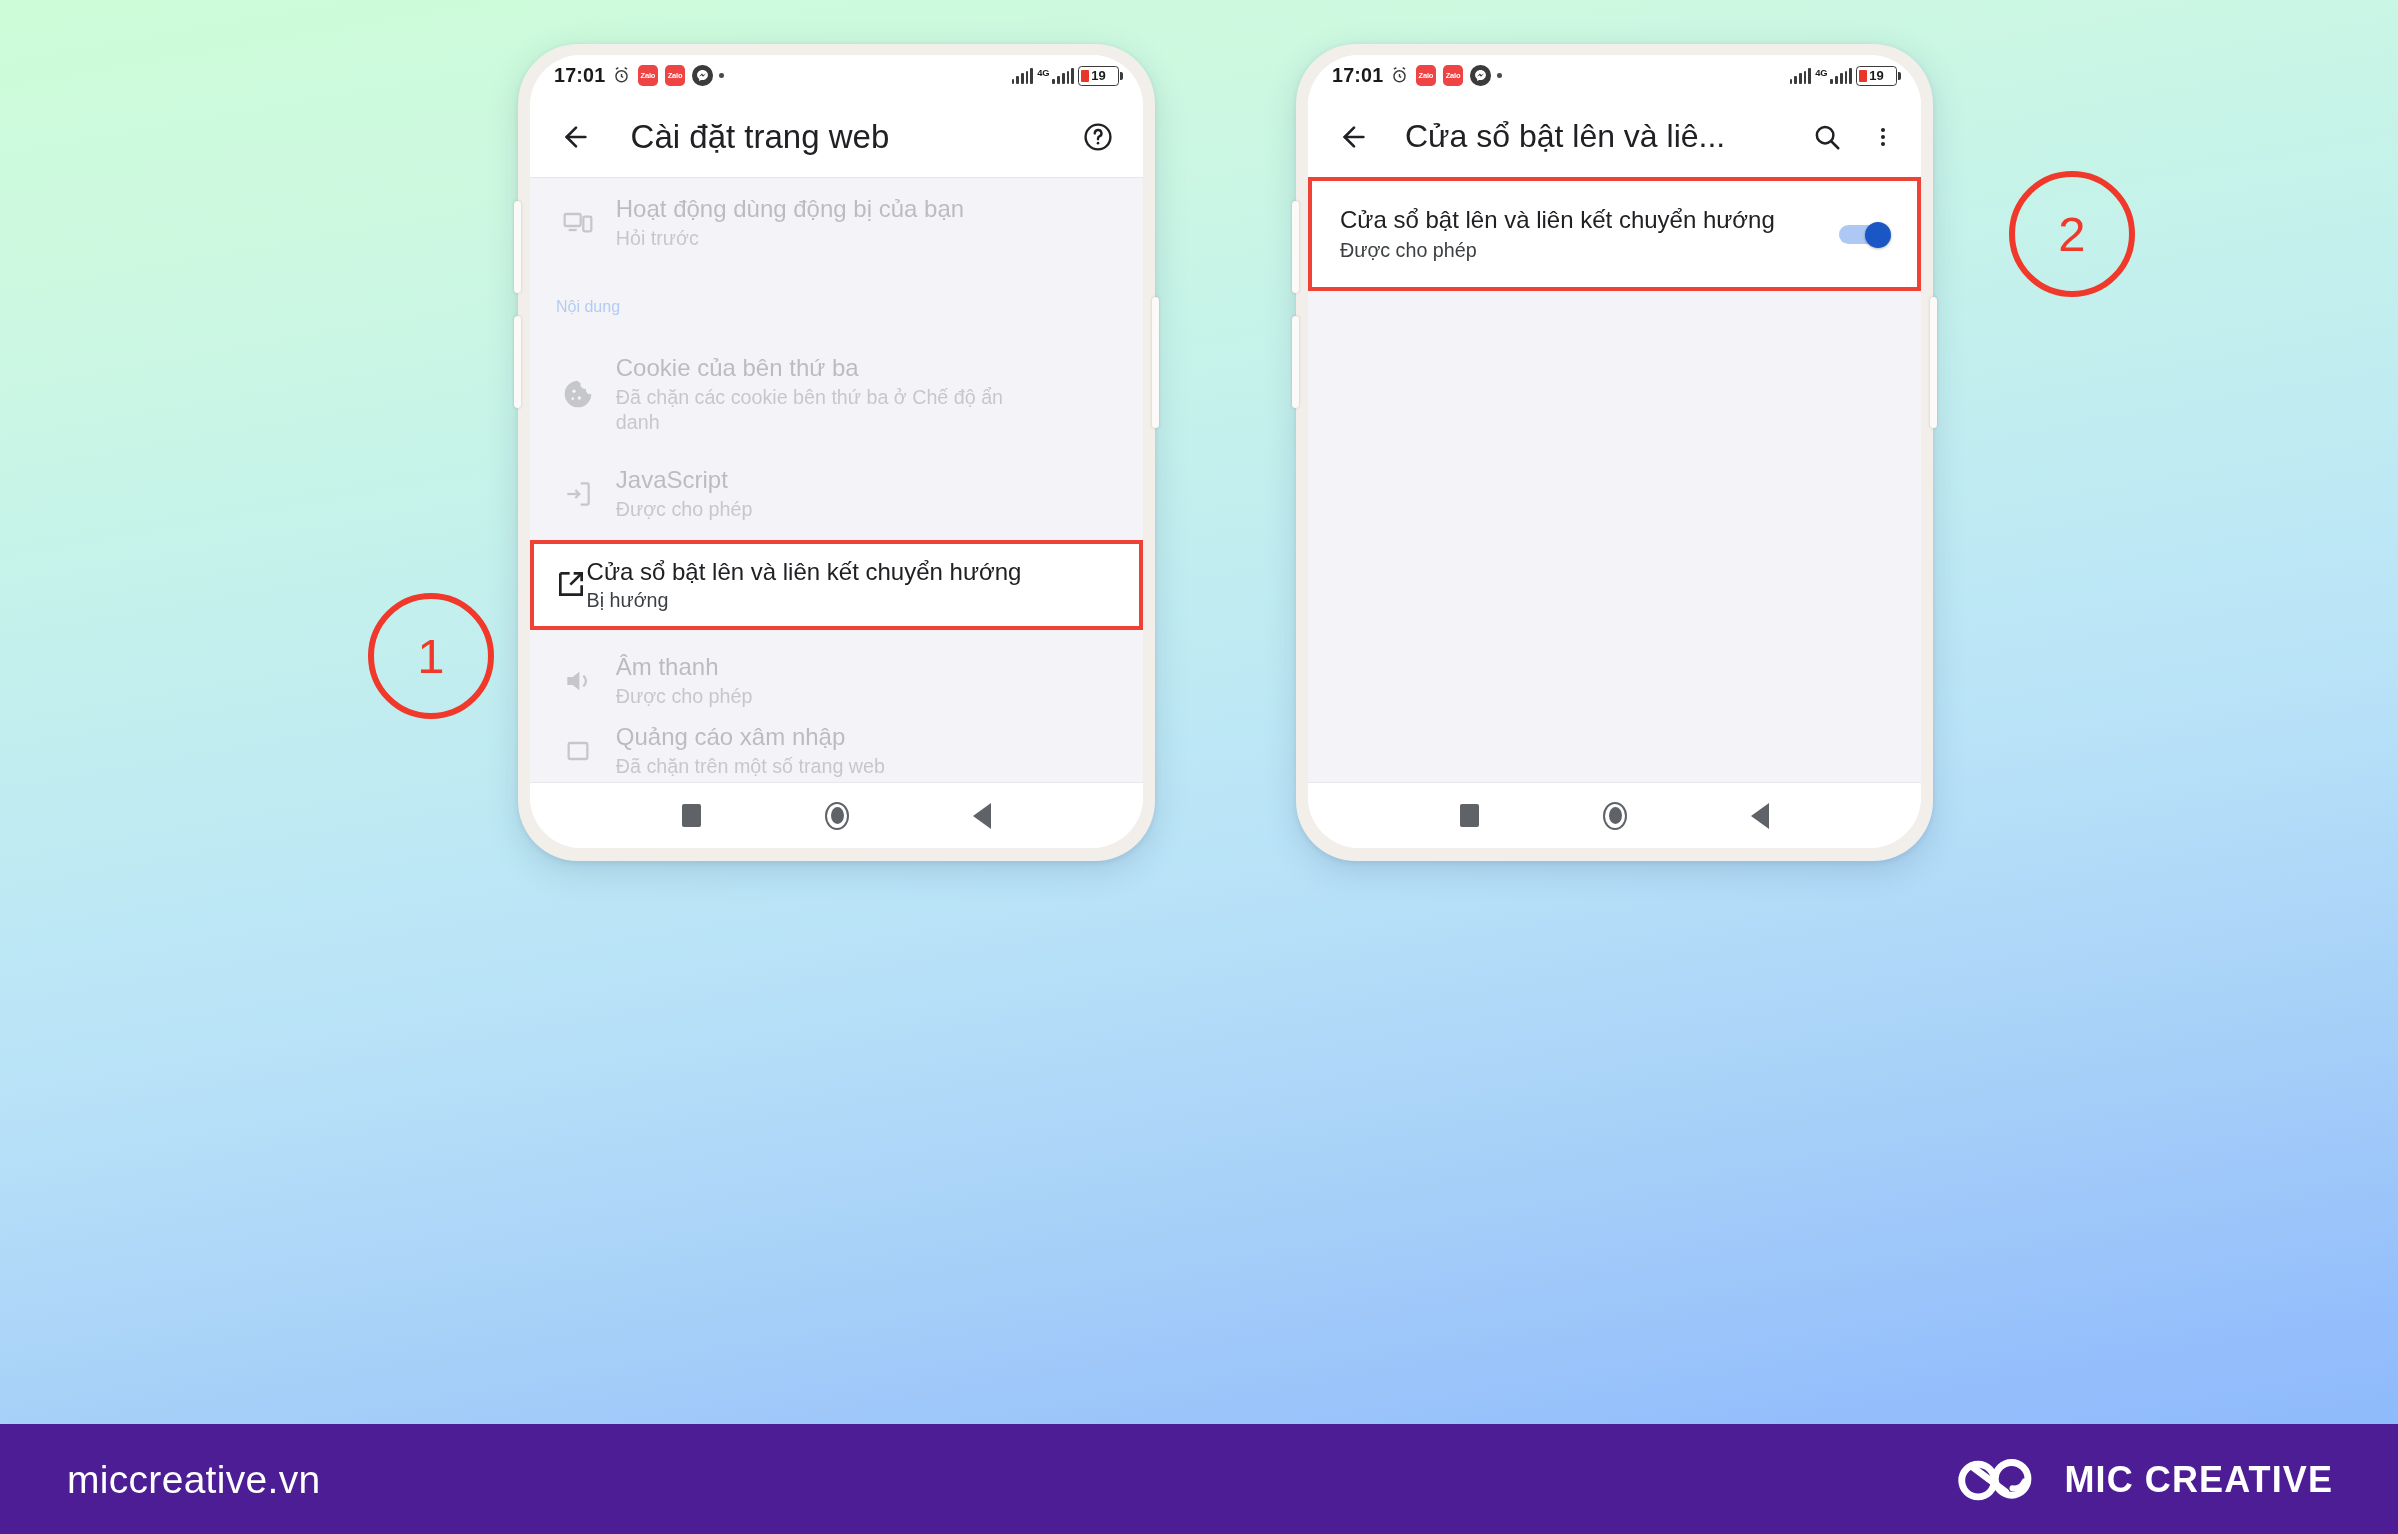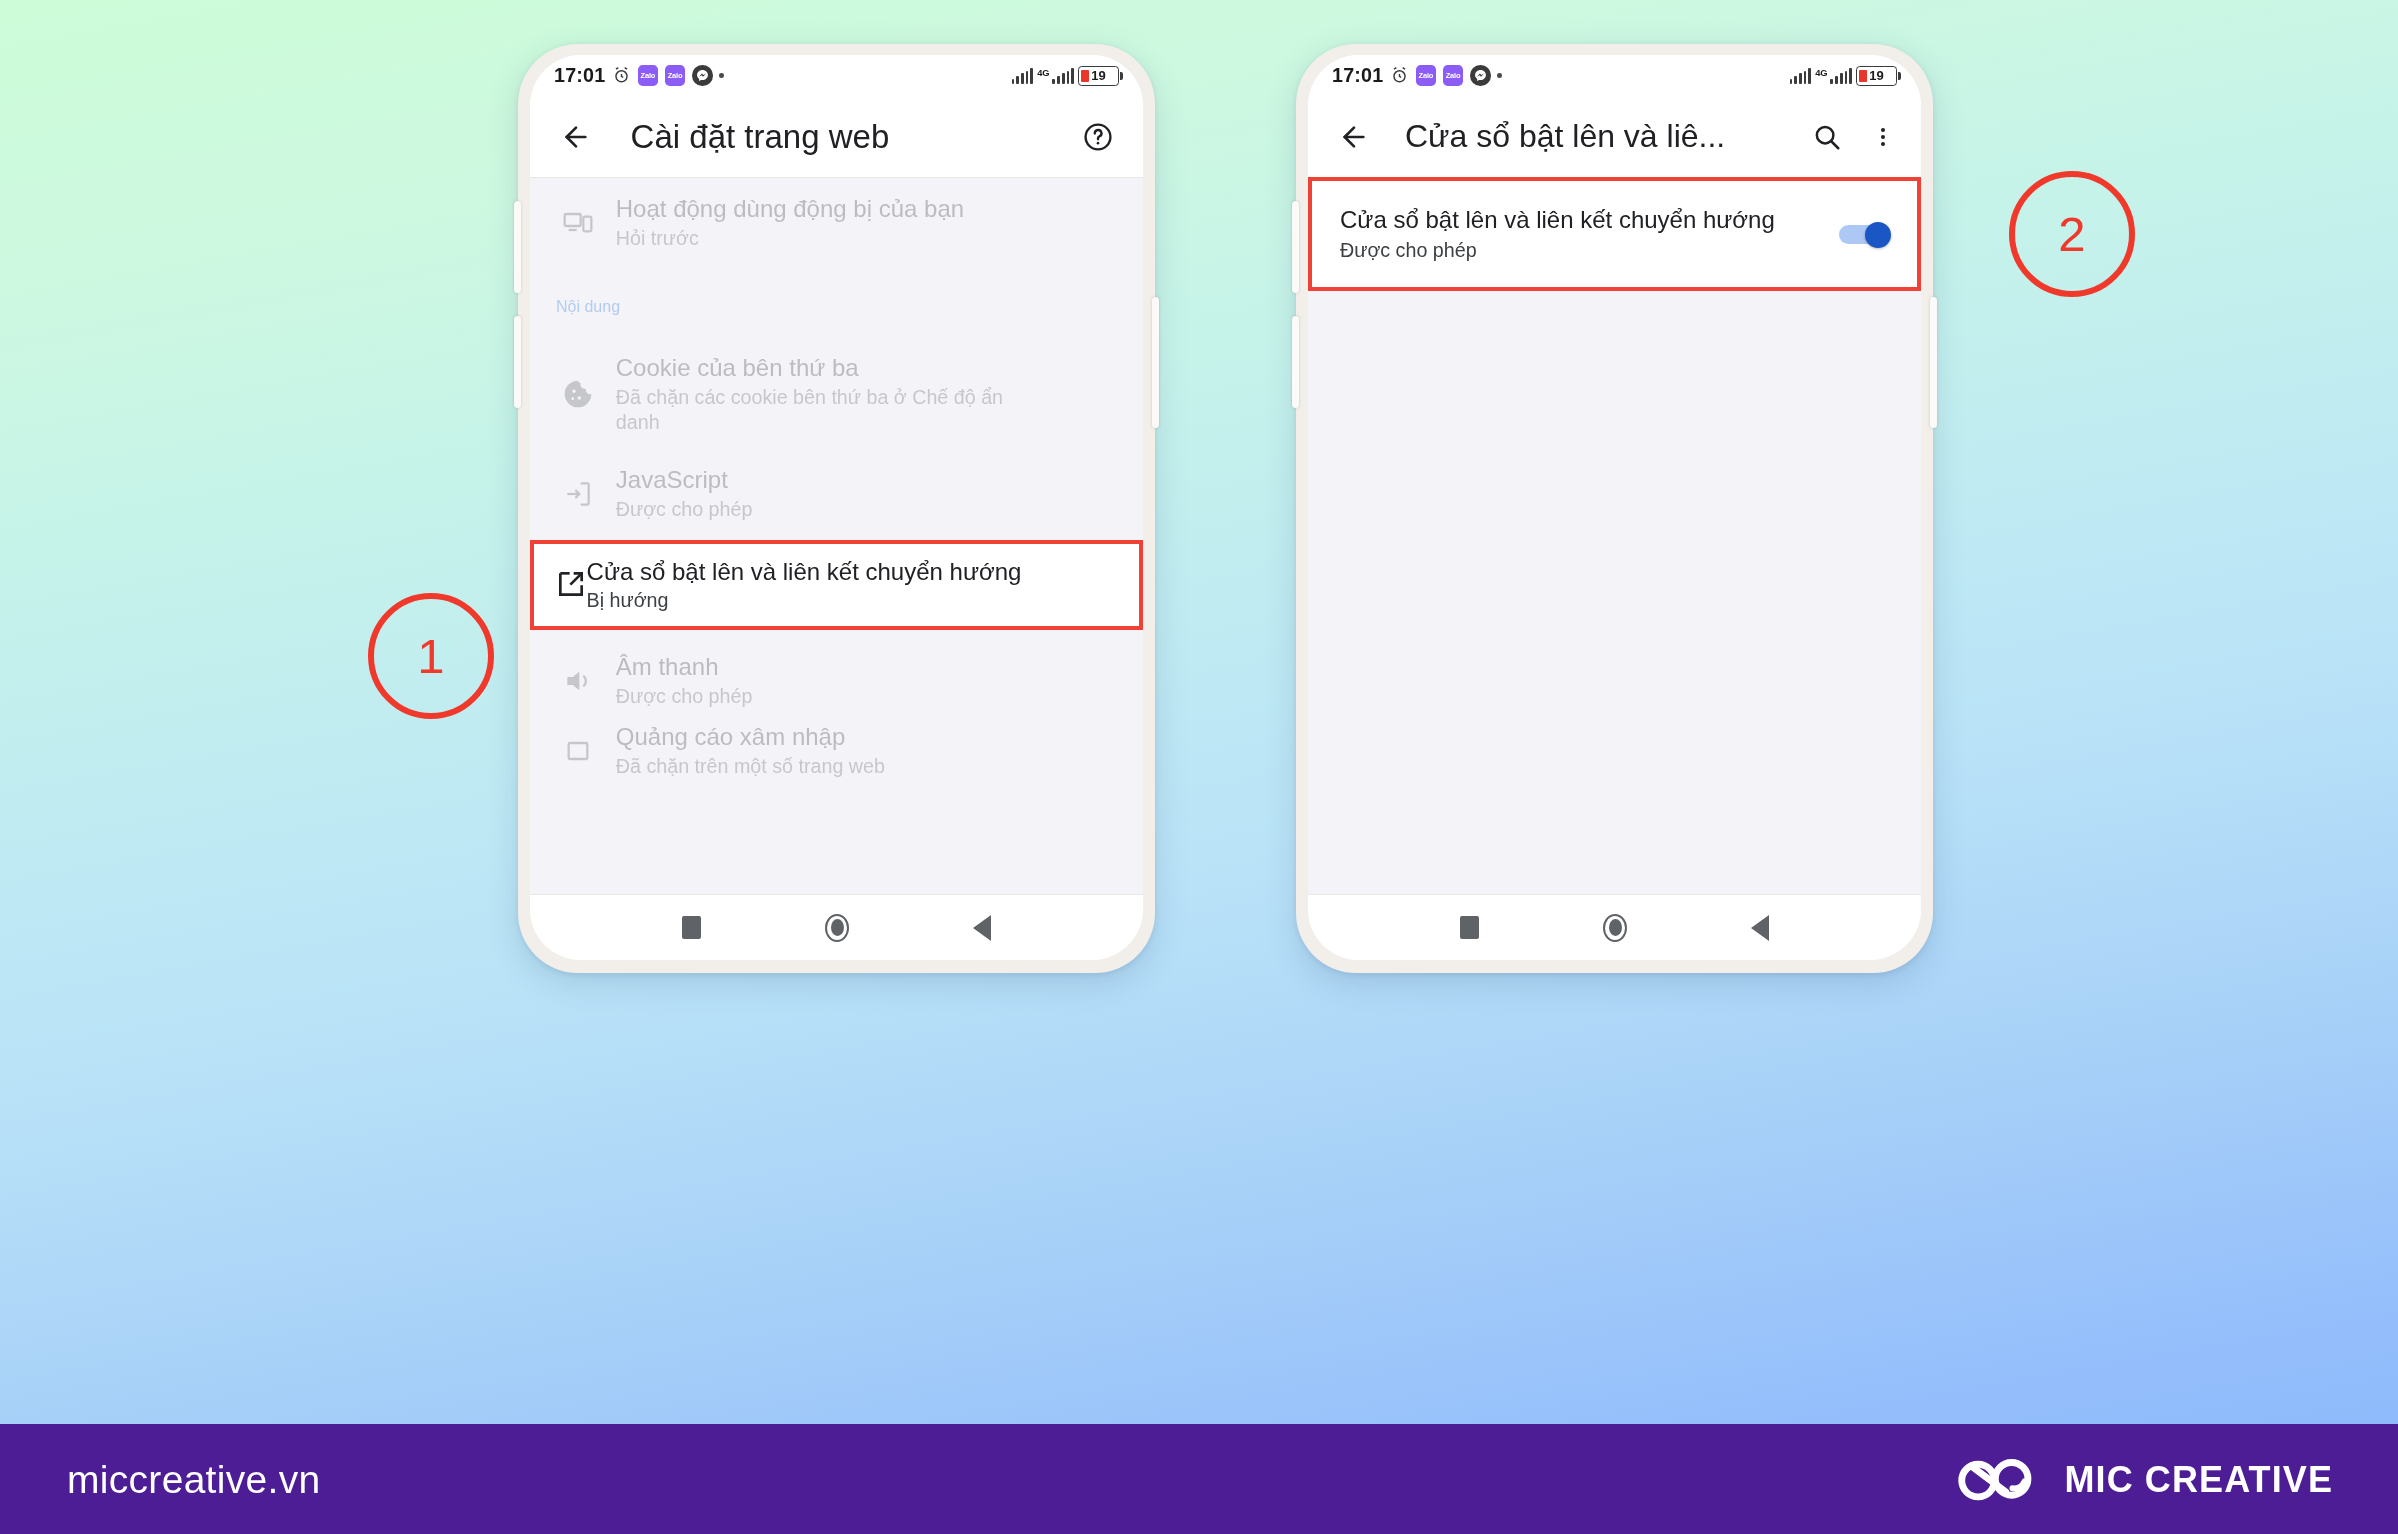--- a/index.html
+++ b/index.html
@@ -17,21 +17,21 @@
   .stage {
     position: absolute;
     inset: 0 0 129px 0;
   }
 
   
   .phone {
     position: absolute;
     top: 44px;
     width: 637px;
-    height: 929px;
+    height: 817px;
     background: #f2efeb;
     border-radius: 60px;
     box-shadow: 0 9.4px 32px rgba(40,70,110,0.17), 0 1.9px 5.6px rgba(40,70,110,0.10);
     padding: 11.2px 12px 13px 12px;
   }
   .phone.one { left: 518px; }
   .phone.two { left: 1296px; }
 
   .screen {
     width: 100%; height: 100%;
@@ -64,21 +64,21 @@
     color: #1a1a1a;
     flex: none;
     background: #fff;
   }
   .sb-time { font-weight: 700; letter-spacing: 0.2px; font-size: 19.7px; }
   .sb-left { display: flex; align-items: center; gap: 6.6px; }
   .sb-right { display: flex; align-items: center; gap: 4px; margin-left: auto; }
   .sb-icon { display: inline-flex; align-items: center; }
   .zalo-chip {
     width: 20.6px; height: 20.6px; border-radius: 4.7px;
-    background: #8b5cf6; color:#fff;
+    background: #ef4444; color:#fff;
     font-size: 7.5px; font-weight: 700;
     display:flex; align-items:center; justify-content:center;
     letter-spacing: -0.2px;
   }
   .msgr {
     width: 20.6px; height: 20.6px; border-radius: 50%;
     background: #3b3b3b;
     display:flex;align-items:center;justify-content:center;
   }
   .dot-small { width:4.7px;height:4.7px;border-radius:50%;background:#4a4a4a; }

